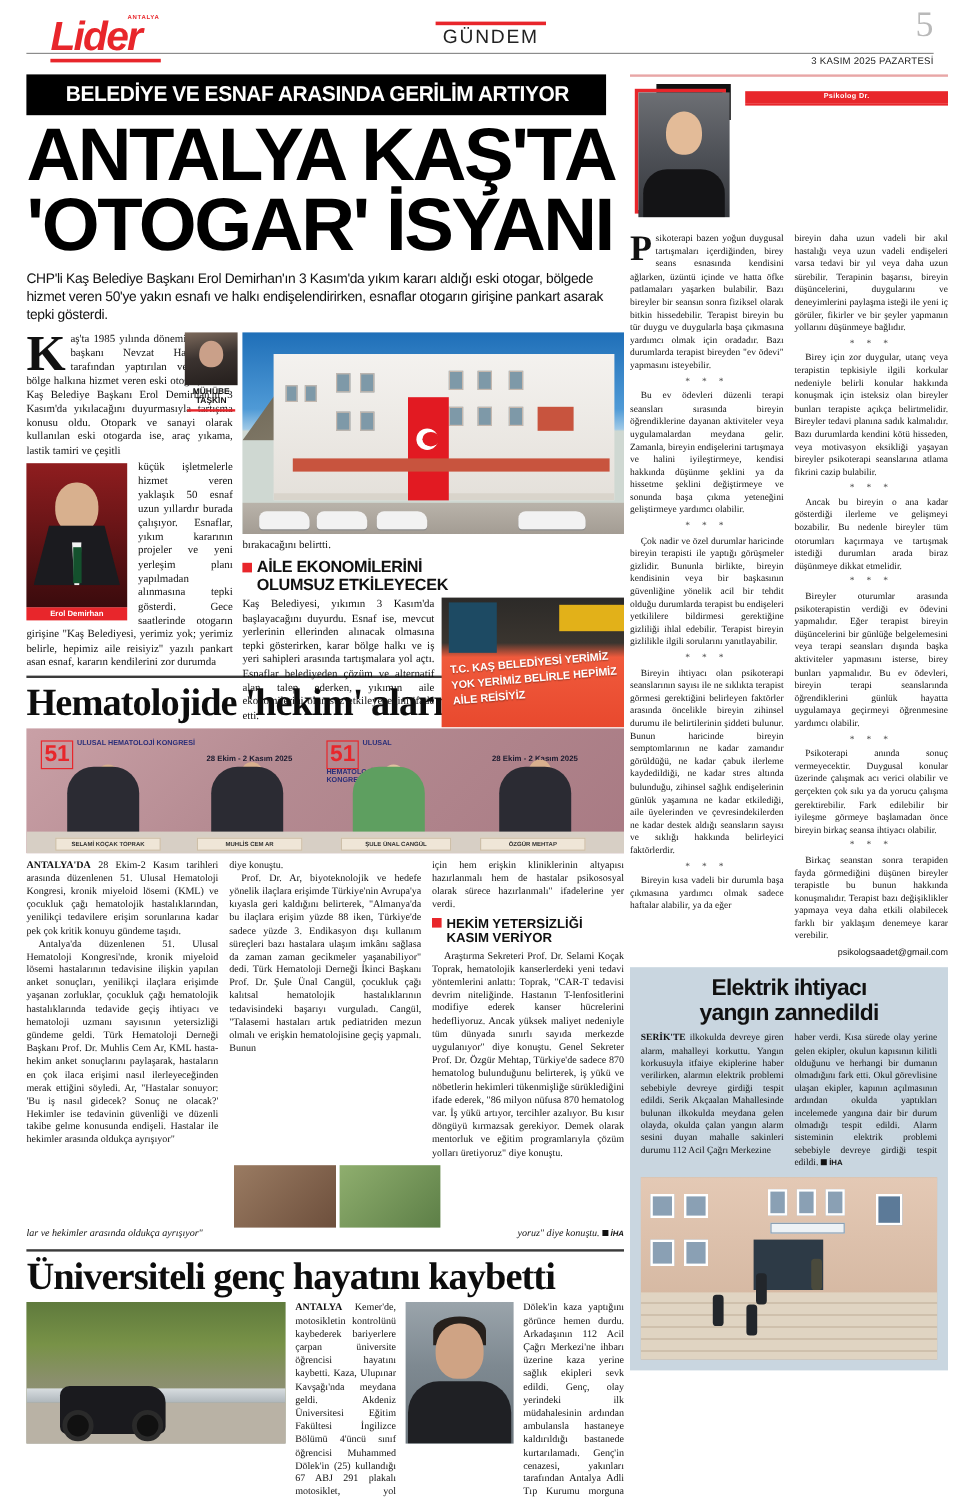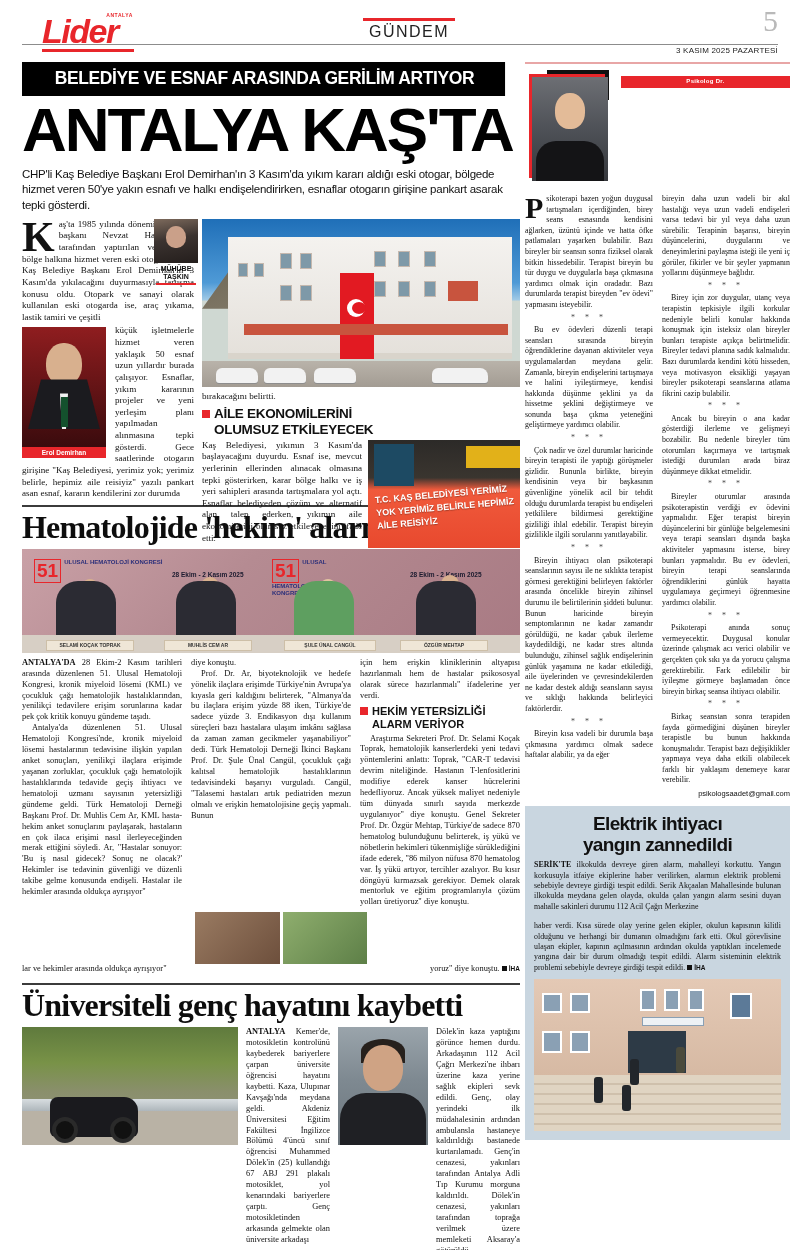--- a/index.html
+++ b/index.html
@@ -339,21 +339,21 @@
     text-align: right; font-family: "Liberation Sans", sans-serif;
     font-size: 7.5px; margin-top: 3px; color: #111;
   }
 
   
   .elektrik-box { background: #c9d6e0; padding: 8px 9px 9px 9px; margin-top: 8px; }
   .elektrik-head {
     font-family: "Liberation Sans", sans-serif; font-weight: bold;
     font-size: 19px; line-height: 1.08; text-align: center; letter-spacing: -0.6px;
   }
-  .elektrik-cols { display:flex; gap:9px; margin-top:5px;flex-direction:column; }
+  .elektrik-cols { display:flex; gap:9px; margin-top:5px; }
   .elektrik-cols > div { flex:1; font-size:7.9px; line-height:1.32; text-align:justify; }
   .school-photo {
     height: 152px; margin-top: 6px; position: relative; overflow: hidden;
     background: linear-gradient(#cdb9a6 0%, #d8c7b4 40%, #c3b5a4 100%);
   }
   .school-photo .sbldg {
     position:absolute; left:0; right:0; top:0; height:98px;
     background: linear-gradient(#e4c9b5, #d6b9a3);
   }
   .school-photo .swin { position:absolute; background:#8aa0b4; border:2px solid #fff; }
@@ -393,20 +393,21 @@
   </div>
 
   <div class="body-area">
 
     <div class="left-col">
 
       <div>
         <div class="kicker">BELEDİYE VE ESNAF ARASINDA GERİLİM ARTIYOR</div>
         <div class="headline">
           <span class="l1">ANTALYA KAŞ'TA</span>
+          <span class="l2">'OTOGAR' İSYANI</span>
         </div>
         <div class="lead-sub">CHP'li Kaş Belediye Başkanı Erol Demirhan'ın 3 Kasım'da yıkım kararı aldığı eski otogar, bölgede hizmet veren 50'ye yakın esnafı ve halkı endişelendirirken, esnaflar otogarın girişine pankart asarak tepki gösterdi.</div>
 
         <div class="lead-body">
 
           <div class="lead-text-col">
             <div class="dropcap-para">
               <span class="dropcap">K</span><span>aş'ta 1985 yılında dönemin belediye başkanı Nevzat Haciveliloğlu tarafından yaptırılan ve yıllardır bölge halkına hizmet veren eski otogar, CHP'li Kaş Belediye Başkanı Erol Demirhan'ın 3 Kasım'da yıkılacağını duyurmasıyla tartışma konusu oldu. Otopark ve sanayi olarak kullanılan eski otogarda ise, araç yıkama, lastik tamiri ve çeşitli</span>
             </div>
             <div style="position:relative; margin-top:2px;">
@@ -509,33 +510,33 @@
             <p style="text-indent:10px;">Antalya'da düzenlenen 51. Ulusal Hematoloji Kongresi'nde, kronik miyeloid lösemi hastalarının tedavisine ilişkin yapılan anket sonuçları, yenilikçi ilaçlara erişimde yaşanan zorluklar, çocukluk çağı hematolojik hastalıklarında tedavide geçiş ihtiyacı ve hematoloji uzmanı sayısının yetersizliği gündeme geldi. Türk Hematoloji Derneği Başkanı Prof. Dr. Muhlis Cem Ar, KML hasta-hekim anket sonuçlarını paylaşarak, hastaların en çok ilaca erişimi nasıl ilerleyeceğinden merak ettiğini söyledi. Ar, "Hastalar sonuyor: 'Bu iş nasıl gidecek? Sonuç ne olacak?' Hekimler ise tedavinin güvenliği ve düzenli takibe gelme konusunda endişeli. Hastalar ile hekimler arasında oldukça ayrışıyor"</p>
           </div>
           <div>
             <p>diye konuştu.</p>
             <p style="text-indent:10px;">Prof. Dr. Ar, biyoteknolojik ve hedefe yönelik ilaçlara erişimde Türkiye'nin Avrupa'ya kıyasla geri kaldığını belirterek, "Almanya'da bu ilaçlara erişim yüzde 88 iken, Türkiye'de sadece yüzde 3. Endikasyon dışı kullanım süreçleri bazı hastalara ulaşım imkânı sağlasa da zaman zaman gecikmeler yaşanabiliyor" dedi. Türk Hematoloji Derneği İkinci Başkanı Prof. Dr. Şule Ünal Cangül, çocukluk çağı kalıtsal hematolojik hastalıklarının tedavisindeki başarıyı vurguladı. Cangül, "Talasemi hastaları artık pediatriden mezun olmalı ve erişkin hematolojisine geçiş yapmalı. Bunun</p>
           </div>
           <div>
             <p>için hem erişkin kliniklerinin altyapısı hazırlanmalı hem de hastalar psikososyal olarak sürece hazırlanmalı" ifadelerine yer verdi.</p>
             <div class="sub-head2">
               <span class="sq"></span><span>HEKİM YETERSİZLİĞİ</span><br>
-              <span style="padding-left:12px;">ALARM VERİYOR</span>
+              <span style="padding-left:12px;">KASIM VERİYOR</span>
             </div>
             <p style="text-indent:10px;">Araştırma Sekreteri Prof. Dr. Selami Koçak Toprak, hematolojik kanserlerdeki yeni tedavi yöntemlerini anlattı: Toprak, "CAR-T tedavisi devrim niteliğinde. Hastanın T-lenfositlerini modifiye ederek kanser hücrelerini hedefliyoruz. Ancak yüksek maliyet nedeniyle tüm dünyada sınırlı sayıda merkezde uygulanıyor" diye konuştu. Genel Sekreter Prof. Dr. Özgür Mehtap, Türkiye'de sadece 870 hematolog bulunduğunu belirterek, iş yükü ve nöbetlerin hekimleri tükenmişliğe sürüklediğini ifade ederek, "86 milyon nüfusa 870 hematolog var. İş yükü artıyor, tercihler azalıyor. Bu kısır döngüyü kırmazsak gerekiyor. Demek olarak mentorluk ve eğitim programlarıyla çözüm yolları üretiyoruz" diye konuştu.</p>
           </div>
         </div>
 
         <div class="mini-photo-strip">
           <div style="flex:0 0 170px;"></div>
           <div style="background:linear-gradient(135deg,#9a7b62,#6d4f3c);"></div>
           <div style="background:linear-gradient(135deg,#8fae6e,#5d7f47);"></div>
           <div style="flex:0 0 150px;"></div>
         </div>
-        <div style="display:flex; gap:9px; font-size:8.4px; line-height:1.3;">
+        <div style="display:flex; gap:9px; font-size:8.4px; line-height:1.3;font-style:italic;">
           <div style="width:170px;">lar ve hekimler arasında oldukça ayrışıyor"</div>
           <div style="flex:1;"></div>
           <div style="width:150px; text-align:right;">yoruz" diye konuştu. <span class="ihabadge"><span class="ihasq"></span><span>İHA</span></span></div>
         </div>
       </div>
 
       <div style="margin-top:5px;">
         <div class="rule-thick"></div>
         <div class="big-head">Üniversiteli genç hayatını kaybetti</div>
 

